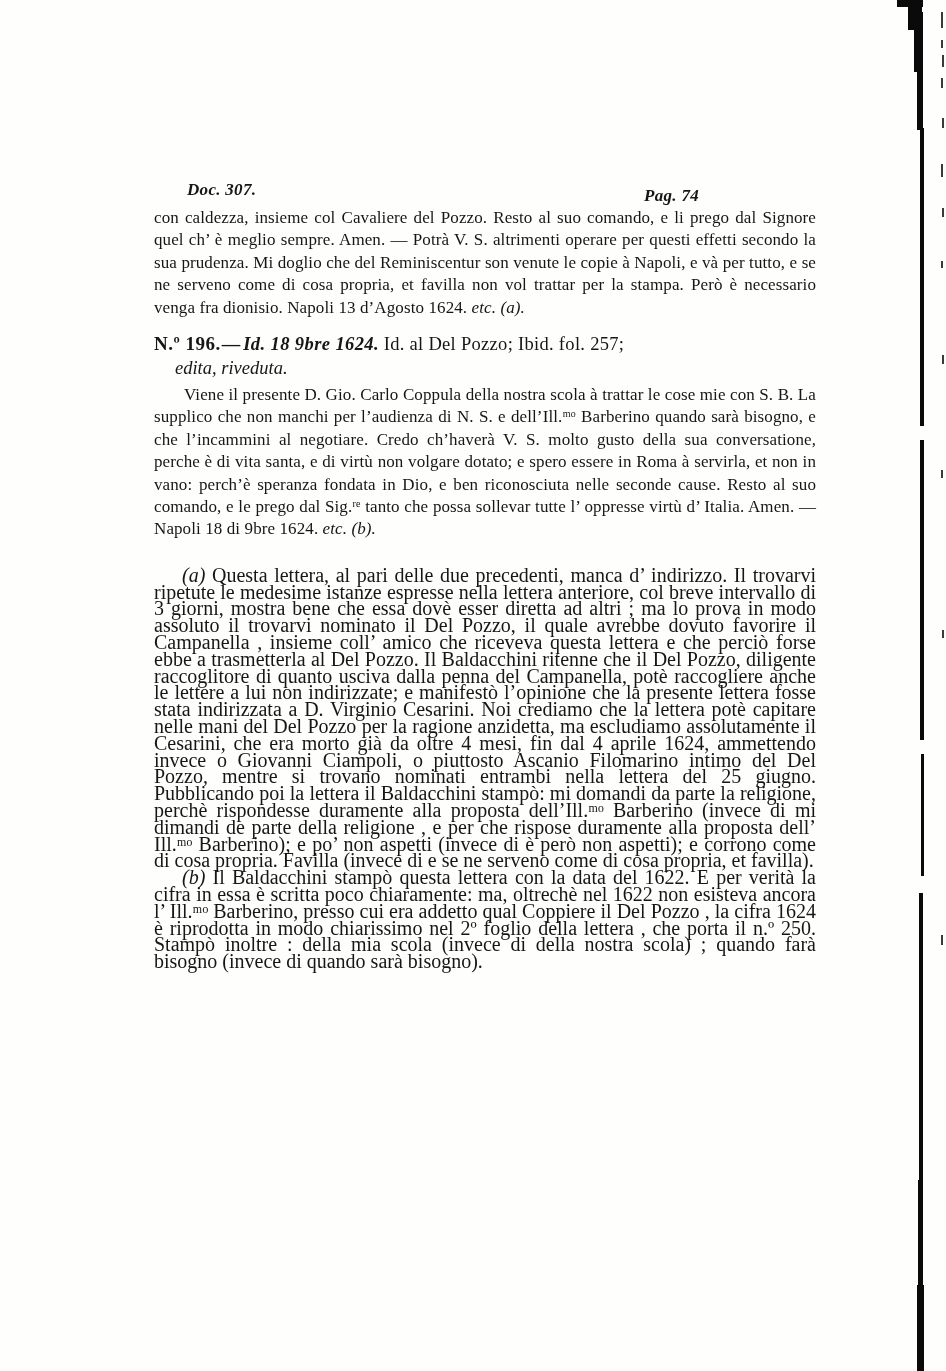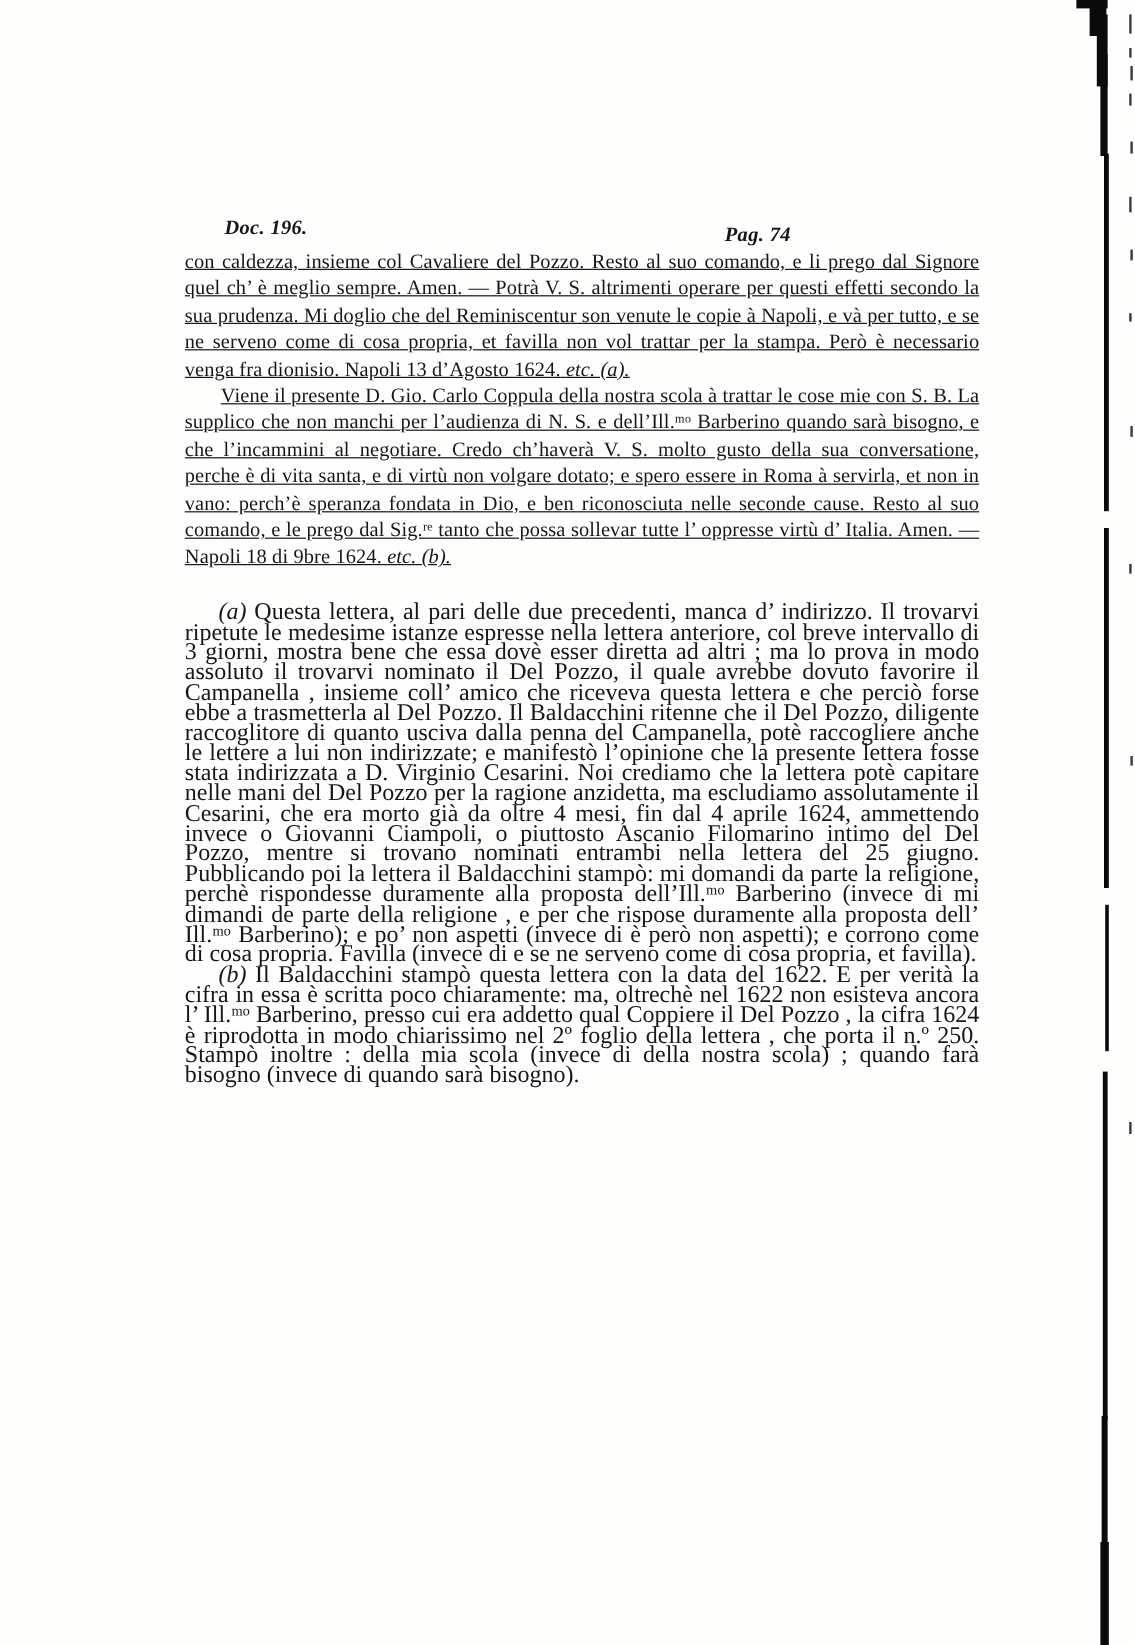--- a/index.html
+++ b/index.html
@@ -13,35 +13,34 @@
   }
   .page{position:absolute;inset:0;background:#fefefd;}
 
   
   .doc-label{
     position:absolute;left:187px;top:180px;
     font-size:17px;font-weight:bold;font-style:italic;
     letter-spacing:.3px;
   }
   .page-label{
-    position:absolute;left:604px;top:186px;
+    position:absolute;left:644px;top:186px;
     font-size:17px;font-weight:bold;font-style:italic;
     letter-spacing:.3px;
   }
 
   
   .column{
     position:absolute;left:154px;top:207px;width:662px;
   }
   p{margin:0;}
   .body-par{
     font-size:17px;line-height:22.4px;
     text-align:justify;
     letter-spacing:.1px;
-    text-decoration:underline;
   }
   .indent{text-indent:30px;}
   .it{font-style:italic;}
 
   
   .heading{
     margin-top:13px;margin-bottom:4px;
     font-size:18.5px;line-height:23.5px;
     text-align:left;
   }
@@ -62,27 +61,28 @@
 
   
   .artifact{position:absolute;background:#0a0a0a;}
   .tick{position:absolute;background:#3a3a3a;width:2px;}
 </style>
 </head>
 <body>
 
 <div class="page">
 
-  <div class="doc-label">Doc. 196.</div>
+  <div class="doc-label">Doc. 307.</div>
   <div class="page-label">Pag. 74</div>
 
   <div class="column">
 
     <p class="body-par"><span>con caldezza, insieme col Cavaliere del Pozzo. Resto al suo comando, e li prego dal Signore quel ch’ è meglio sempre. Amen. — Potrà V. S. altrimenti operare per questi effetti secondo la sua prudenza. Mi doglio che del Reminiscentur son venute le copie à Napoli, e và per tutto, e se ne serveno come di cosa propria, et favilla non vol trattar per la stampa. Però è necessario venga fra dionisio. Napoli 13 d’Agosto 1624.</span> <span class="it">etc. (a).</span></p>
 
+    <p class="heading"><span class="hnum">N.º 196.</span><span class="hdash">—</span><span class="hdate">Id. 18 9bre 1624.</span> <span class="href2">Id. al Del Pozzo; Ibid. fol. 257;</span><br><span class="hstatus">edita, riveduta.</span></p>
 
     <p class="body-par indent"><span>Viene il presente D. Gio. Carlo Coppula della nostra scola à trattar le cose mie con S. B. La supplico che non manchi per l’audienza di N. S. e dell’Ill.ᵐᵒ Barberino quando sarà bisogno, e che l’incammini al negotiare. Credo ch’haverà V. S. molto gusto della sua conversatione, perche è di vita santa, e di virtù non volgare dotato; e spero essere in Roma à servirla, et non in vano: perch’è speranza fondata in Dio, e ben riconosciuta nelle seconde cause. Resto al suo comando, e le prego dal Sig.ʳᵉ tanto che possa sollevar tutte l’ oppresse virtù d’ Italia. Amen. — Napoli 18 di 9bre 1624.</span> <span class="it">etc. (b).</span></p>
 
     <div class="footnotes">
       <p class="fn"><span class="fn-label">(a)</span> <span>Questa lettera, al pari delle due precedenti, manca d’ indirizzo. Il trovarvi ripetute le medesime istanze espresse nella lettera anteriore, col breve intervallo di 3 giorni, mostra bene che essa dovè esser diretta ad altri ; ma lo prova in modo assoluto il trovarvi nominato il Del Pozzo, il quale avrebbe dovuto favorire il Campanella , insieme coll’ amico che riceveva questa lettera e che perciò forse ebbe a trasmetterla al Del Pozzo. Il Baldacchini ritenne che il Del Pozzo, diligente raccoglitore di quanto usciva dalla penna del Campanella, potè raccogliere anche le lettere a lui non indirizzate; e manifestò l’opinione che la presente lettera fosse stata indirizzata a D. Virginio Cesarini. Noi crediamo che la lettera potè capitare nelle mani del Del Pozzo per la ragione anzidetta, ma escludiamo assolutamente il Cesarini, che era morto già da oltre 4 mesi, fin dal 4 aprile 1624, ammettendo invece o Giovanni Ciampoli, o piuttosto Ascanio Filomarino intimo del Del Pozzo, mentre si trovano nominati entrambi nella lettera del 25 giugno. Pubblicando poi la lettera il Baldacchini stampò: mi domandi da parte la religione, perchè rispondesse duramente alla proposta dell’Ill.ᵐᵒ Barberino (invece di mi dimandi de parte della religione , e per che rispose duramente alla proposta dell’ Ill.ᵐᵒ Barberino); e po’ non aspetti (invece di è però non aspetti); e corrono come di cosa propria. Favilla (invece di e se ne serveno come di cosa propria, et favilla).</span></p>
       <p class="fn"><span class="fn-label">(b)</span> <span>Il Baldacchini stampò questa lettera con la data del 1622. E per verità la cifra in essa è scritta poco chiaramente: ma, oltrechè nel 1622 non esisteva ancora l’ Ill.ᵐᵒ Barberino, presso cui era addetto qual Coppiere il Del Pozzo , la cifra 1624 è riprodotta in modo chiarissimo nel 2º foglio della lettera , che porta il n.º 250. Stampò inoltre : della mia scola (invece di della nostra scola) ; quando farà bisogno (invece di quando sarà bisogno).</span></p>
     </div>
 
   </div>
 

